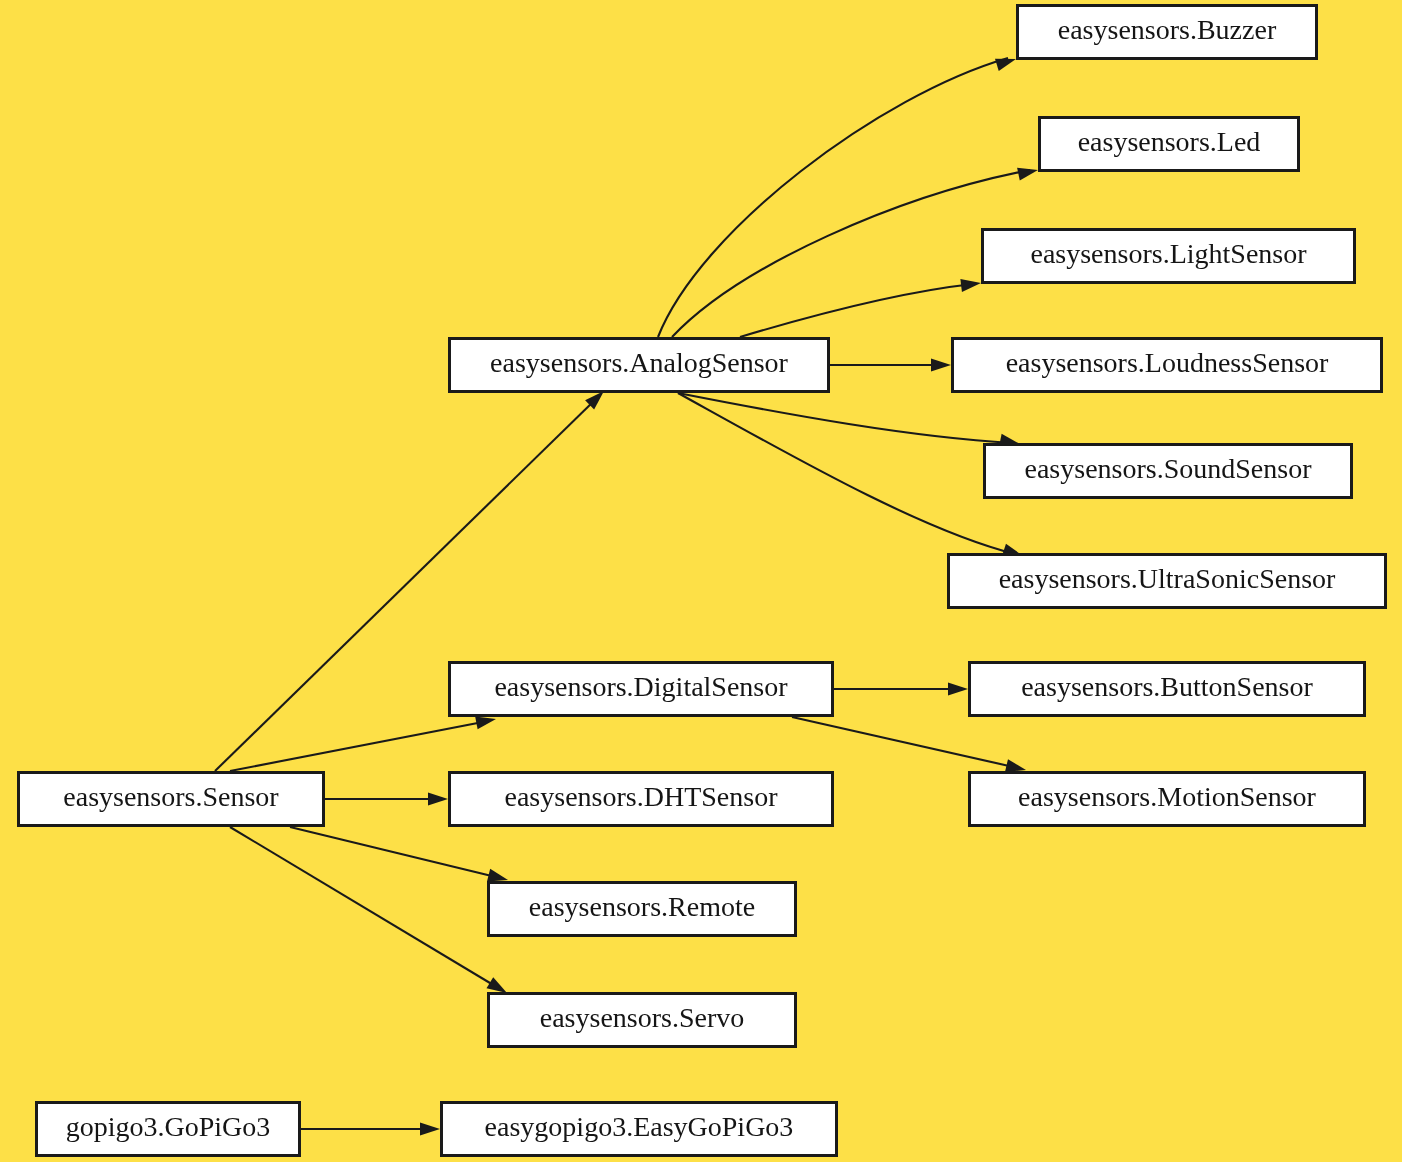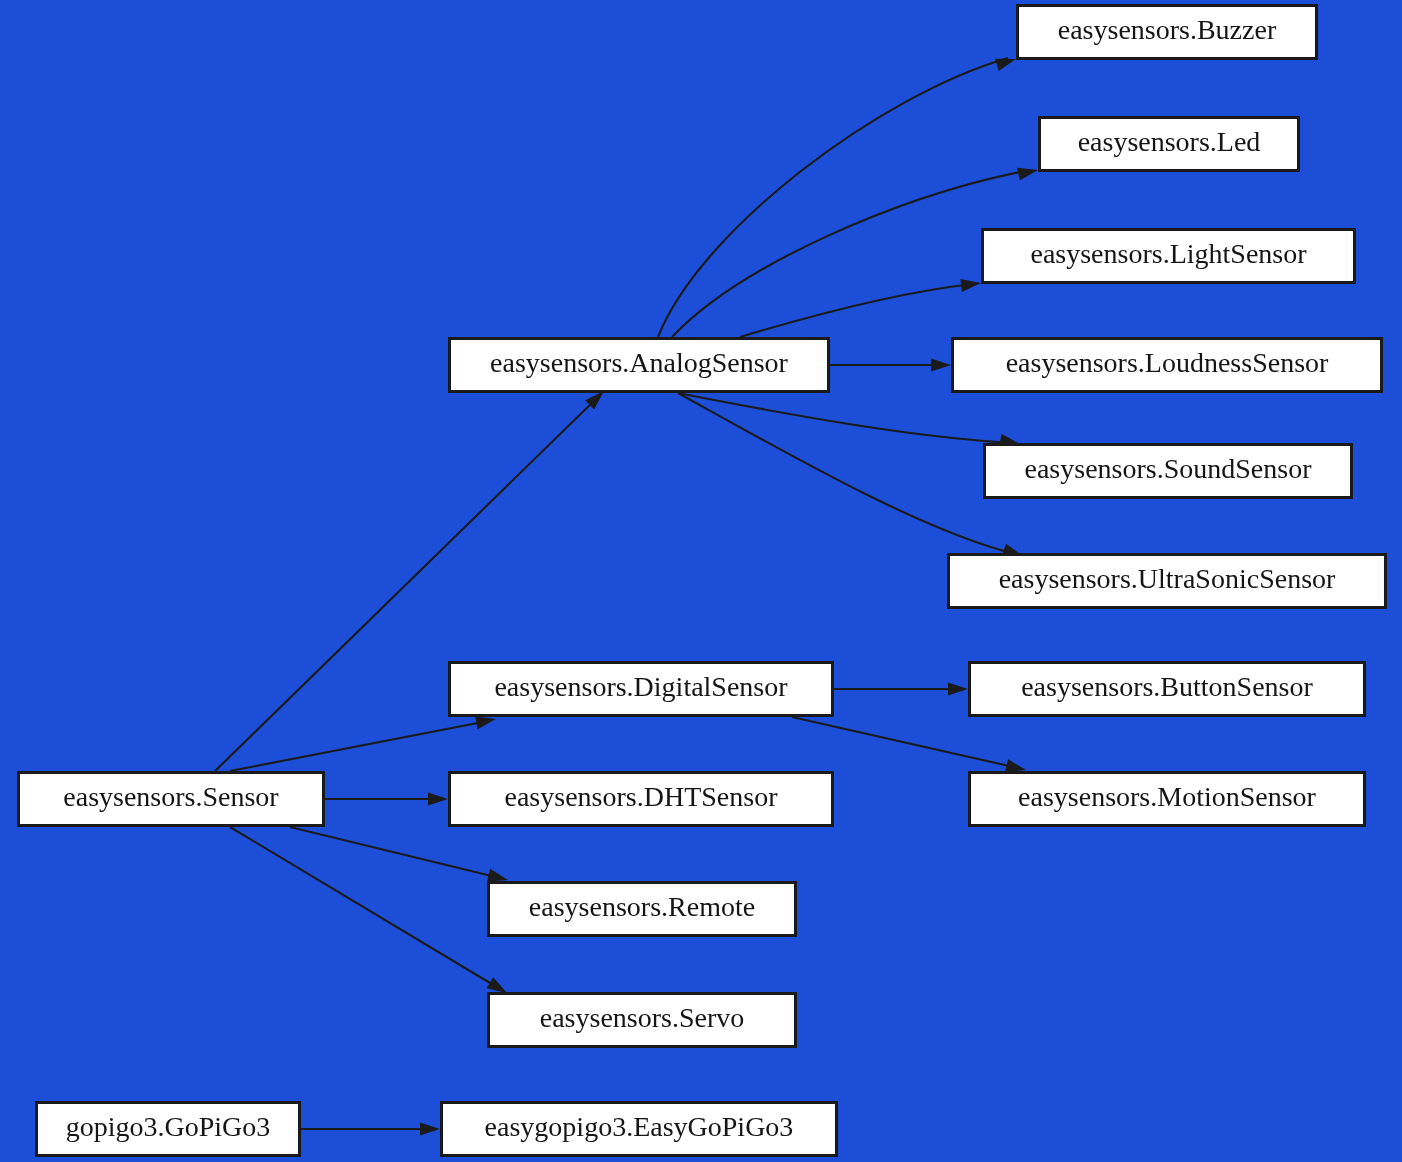--- a/index.html
+++ b/index.html
@@ -10,21 +10,21 @@
   body {
     width: 1402px;
     height: 1162px;
     font-family: "Liberation Serif", "DejaVu Serif", serif;
     overflow: hidden;
   }
   #diagram-root {
     position: relative;
     width: 1402px;
     height: 1162px;
-    background: #1d4ed8;
+    background: #fde047;
   }
   svg#uml-canvas {
     display: block;
     width: 1402px;
     height: 1162px;
   }
   .node-rect {
     fill: #ffffff;
     stroke: #1a1a1a;
     stroke-width: 3.2;

